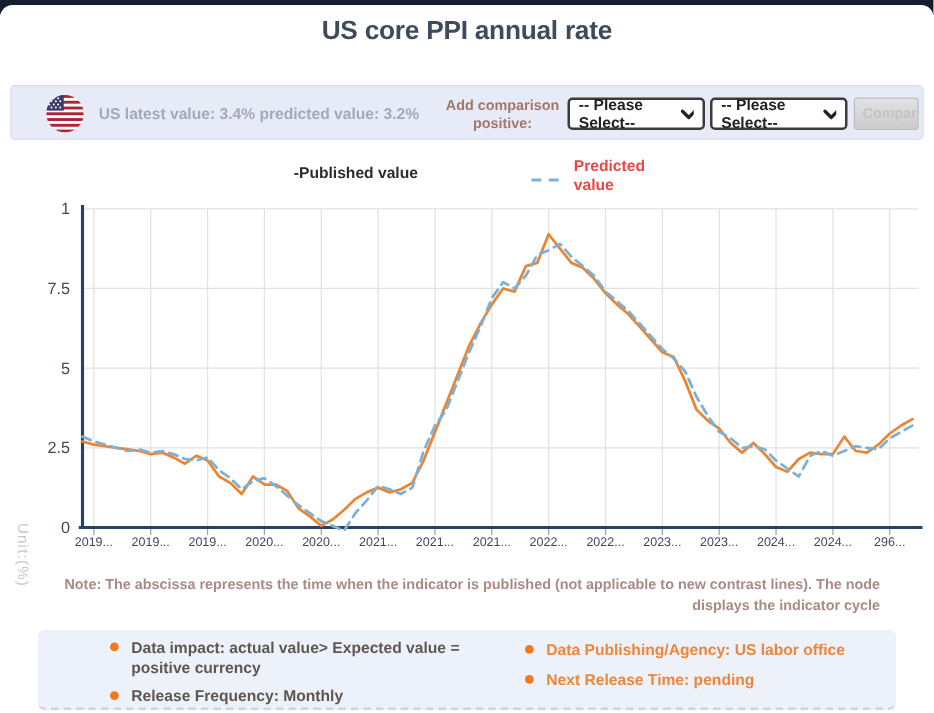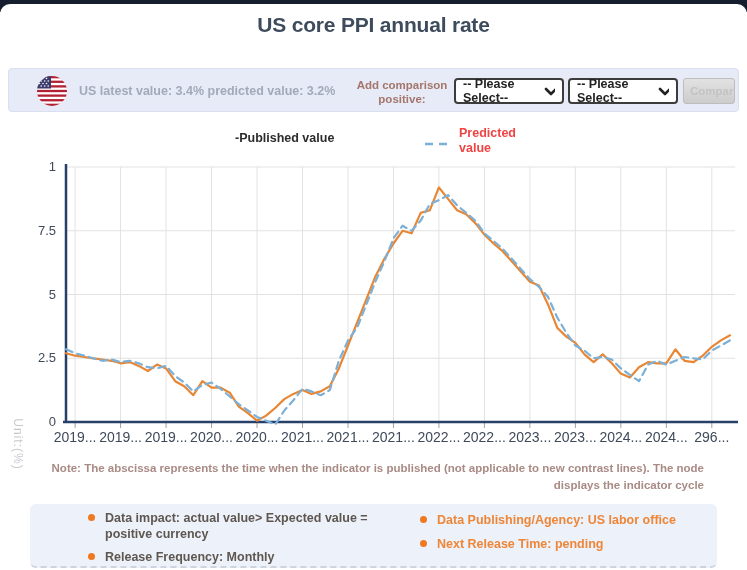--- a/index.html
+++ b/index.html
@@ -28,21 +28,21 @@
           font-family:"Liberation Sans",sans-serif;}
   
   .leg-pub{position:absolute;left:235px;top:127px;font-size:12.5px;font-weight:bold;color:#2c2c2c;}
   .leg-pred{position:absolute;left:425px;top:122px;display:flex;gap:8px;}
   .leg-pred .txt{font-size:12.5px;font-weight:bold;color:#ef4444;width:60px;line-height:1.2;}
   
   .chart{position:absolute;left:0;top:150px;width:747px;height:300px;}
   .ylab{position:absolute;left:14px;width:42px;text-align:right;
         font-size:13px;color:#3f4a5a;}
   .xlab{position:absolute;top:275px;width:60px;text-align:center;
-        font-size:14px;color:#3f4a5a;}
+        font-size:10px;color:#3f4a5a;}
   .unit{position:absolute;left:-13px;top:283px;width:62px;text-align:center;
         transform:rotate(90deg);font-size:12px;color:#c6c8ce;letter-spacing:1px;}
   
   .note{position:absolute;top:456px;left:44px;width:660px;text-align:right;
         font-size:11.5px;font-weight:bold;color:#a98b85;line-height:1.45;}
   
   .footer{position:absolute;left:30px;top:500px;width:687px;height:64px;background:#edf1fa;
           border-radius:6px;border-bottom:2px dashed #cfd3dc;box-sizing:border-box;display:flex;}
   .fcol1{width:370px;padding:6px 0 0 58px;box-sizing:border-box;}
   .fcol2{padding:8px 0 0 20px;}

